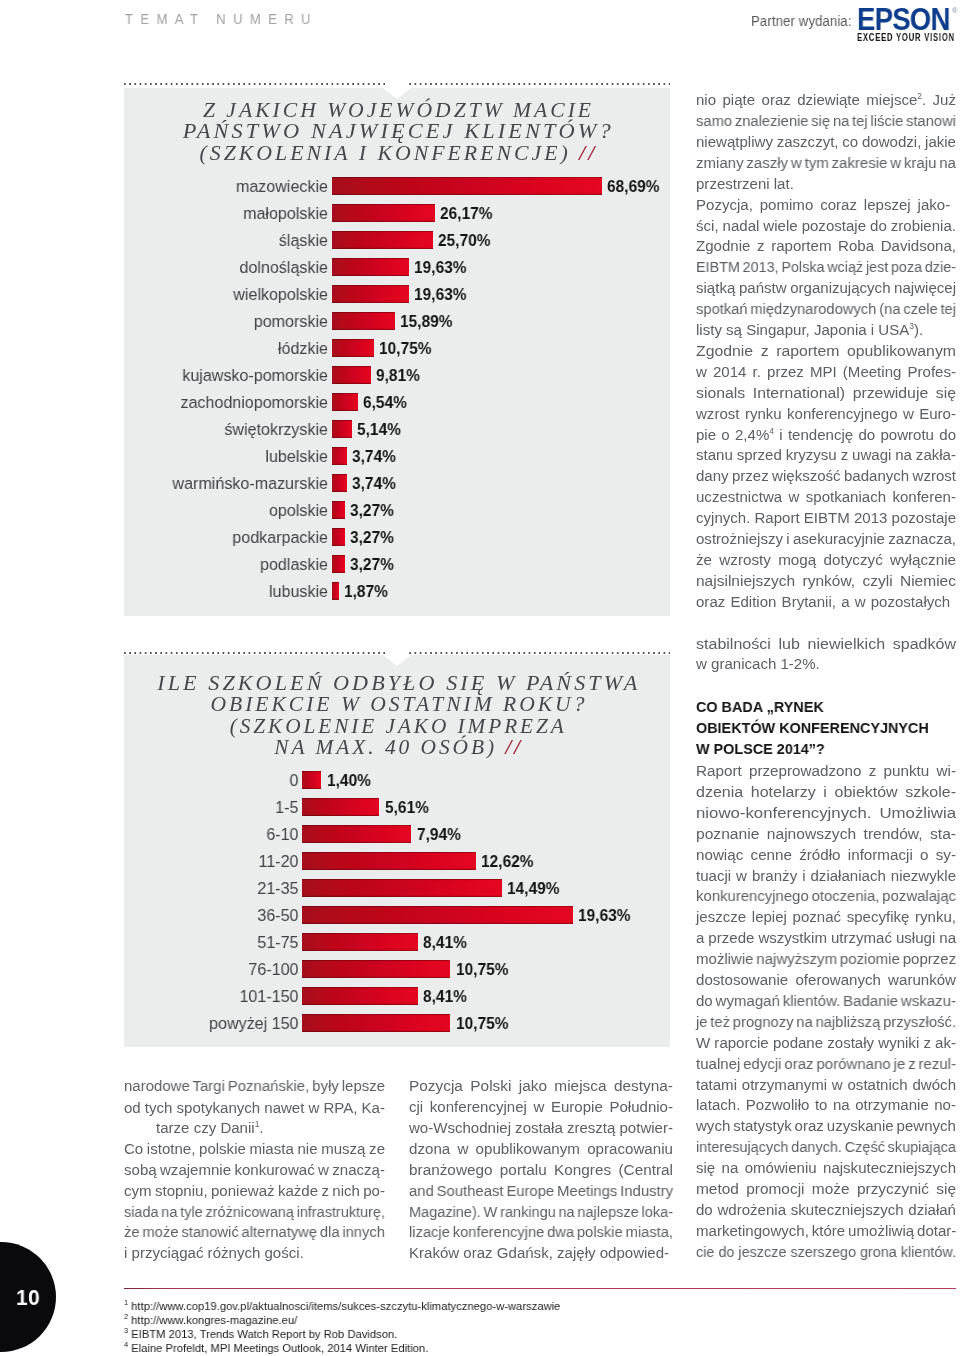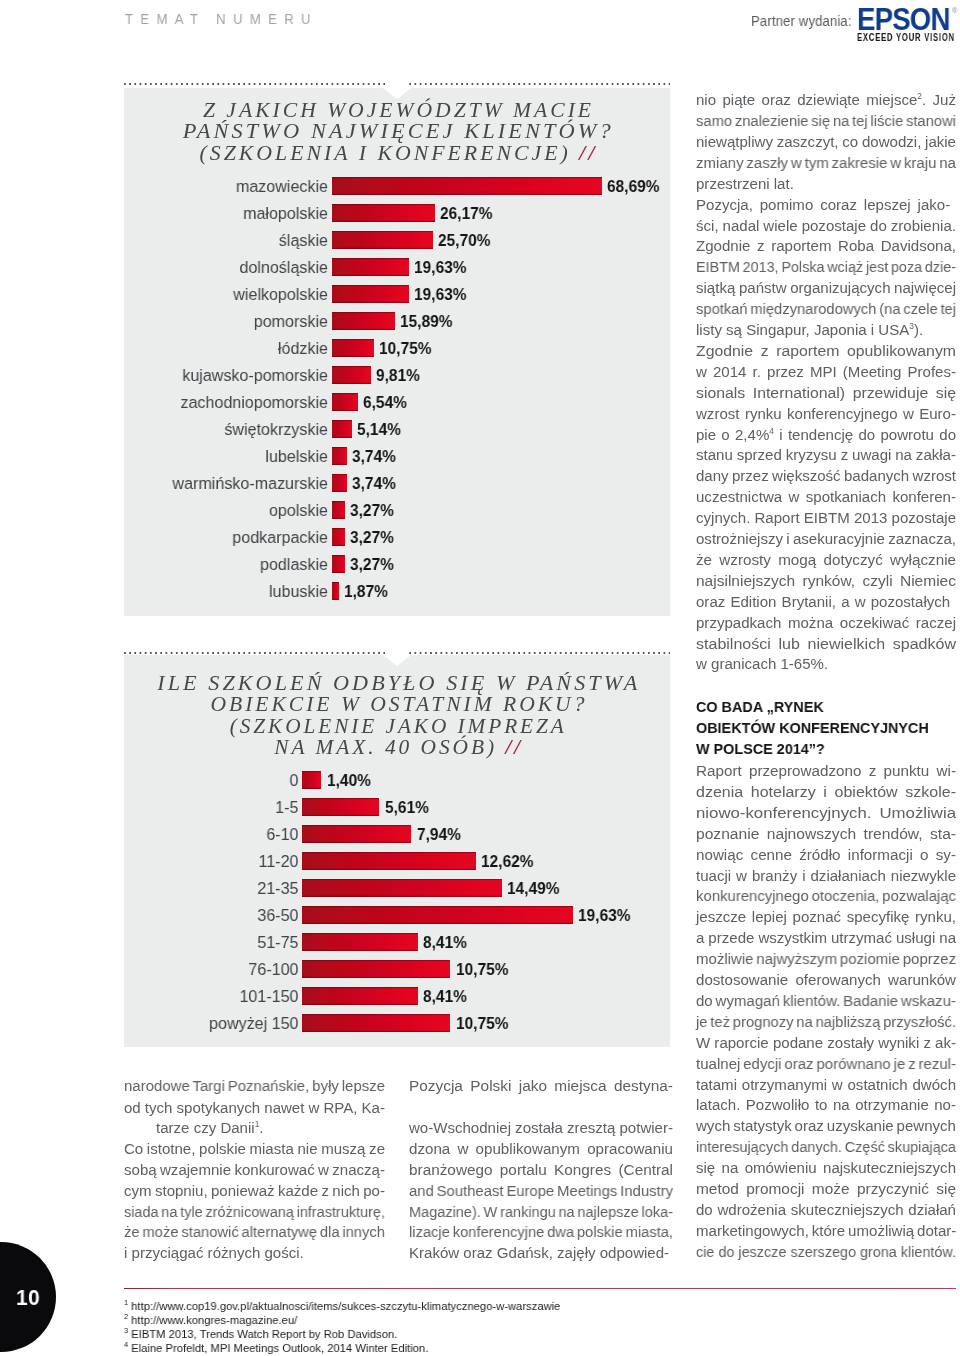--- a/index.html
+++ b/index.html
@@ -248,23 +248,22 @@
     <div class="tline" style="top:313.50px;left:0;word-spacing:1.230px;"><span>wzrost rynku konferencyjnego w Euro-</span></div>
     <div class="tline" style="top:334.40px;left:0;word-spacing:1.098px;"><span>pie o 2,4%</span><sup>4</sup><span> i tendencję do powrotu do</span></div>
     <div class="tline" style="top:355.30px;left:0;word-spacing:-0.294px;"><span>stanu sprzed kryzysu z uwagi na zakła-</span></div>
     <div class="tline" style="top:376.20px;left:0;word-spacing:-0.863px;"><span>dany przez większość badanych wzrost</span></div>
     <div class="tline" style="top:397.10px;left:0;word-spacing:2.193px;"><span>uczestnictwa w spotkaniach konferen-</span></div>
     <div class="tline" style="top:418.00px;left:0;word-spacing:-0.027px;text-align:right;"><span>cyjnych. Raport EIBTM 2013 pozostaje</span></div>
     <div class="tline" style="top:438.90px;left:0;word-spacing:-0.870px;"><span>ostrożniejszy i asekuracyjnie zaznacza,</span></div>
     <div class="tline" style="top:459.80px;left:0;word-spacing:3.000px;transform:scaleX(1.0116);"><span>że wzrosty mogą dotyczyć wyłącznie</span></div>
     <div class="tline" style="top:480.70px;left:0;word-spacing:3.000px;transform:scaleX(1.0303);"><span>najsilniejszych rynków, czyli Niemiec</span></div>
     <div class="tline" style="top:501.60px;left:0;word-spacing:0.988px;"><span>oraz Edition Brytanii, a w pozostałych</span></div>
-    <div class="tline" style="top:522.50px;left:0;word-spacing:2.474px;"><span>przypadkach można oczekiwać raczej</span></div>
     <div class="tline" style="top:543.40px;left:0;word-spacing:3.000px;transform:scaleX(1.0654);"><span>stabilności lub niewielkich spadków</span></div>
-    <div class="tline" style="top:564.30px;left:0;"><span>w granicach 1-65%.</span></div>
+    <div class="tline" style="top:564.30px;left:0;"><span>w granicach 1-2%.</span></div>
   </div>
   <div class="tcol" style="left:696px;top:697.2px;width:260px;height:62.7px;">
     <div class="hline" style="top:0.00px;left:0;"><span>CO BADA „RYNEK</span></div>
     <div class="hline" style="top:20.90px;left:0;"><span>OBIEKTÓW KONFERENCYJNYCH</span></div>
     <div class="hline" style="top:41.80px;left:0;"><span>W POLSCE 2014”?</span></div>
   </div>
   <div class="tcol" style="left:696px;top:761.0px;width:260px;height:501.6px;">
     <div class="tline" style="top:0.00px;left:0;word-spacing:3.000px;transform:scaleX(1.0114);"><span>Raport przeprowadzono z punktu wi-</span></div>
     <div class="tline" style="top:20.90px;left:0;word-spacing:3.000px;transform:scaleX(1.0633);"><span>dzenia hotelarzy i obiektów szkole-</span></div>
     <div class="tline" style="top:41.80px;left:0;word-spacing:3.000px;transform:scaleX(1.1160);"><span>niowo-konferencyjnych. Umożliwia</span></div>
@@ -296,20 +295,21 @@
     <div class="tline" style="top:41.80px;left:0;margin-left:32px;"><span>tarze czy Danii</span><sup>1</sup><span>.</span></div>
     <div class="tline" style="top:62.70px;left:0;word-spacing:-0.547px;"><span>Co istotne, polskie miasta nie muszą ze</span></div>
     <div class="tline" style="top:83.60px;left:0;word-spacing:-0.820px;"><span>sobą wzajemnie konkurować w znaczą-</span></div>
     <div class="tline" style="top:104.50px;left:0;word-spacing:-0.828px;"><span>cym stopniu, ponieważ każde z nich po-</span></div>
     <div class="tline" style="top:125.40px;left:0;word-spacing:-1.300px;transform:scaleX(0.9608);"><span>siada na tyle zróżnicowaną infrastrukturę,</span></div>
     <div class="tline" style="top:146.30px;left:0;word-spacing:-1.300px;transform:scaleX(0.9806);"><span>że może stanowić alternatywę dla innych</span></div>
     <div class="tline" style="top:167.20px;left:0;"><span>i przyciągać różnych gości.</span></div>
   </div>
   <div class="tcol" style="left:409px;top:1076.2px;width:264px;height:188.1px;">
     <div class="tline" style="top:0.00px;left:0;word-spacing:3.000px;transform:scaleX(1.0238);"><span>Pozycja Polski jako miejsca destyna-</span></div>
+    <div class="tline" style="top:20.90px;left:0;word-spacing:2.434px;"><span>cji konferencyjnej w Europie Południo-</span></div>
     <div class="tline" style="top:41.80px;left:0;word-spacing:-0.089px;"><span>wo-Wschodniej została zresztą potwier-</span></div>
     <div class="tline" style="top:62.70px;left:0;word-spacing:3.000px;transform:scaleX(1.0059);"><span>dzona w opublikowanym opracowaniu</span></div>
     <div class="tline" style="top:83.60px;left:0;word-spacing:3.000px;transform:scaleX(1.0189);"><span>branżowego portalu Kongres (Central</span></div>
     <div class="tline" style="top:104.50px;left:0;word-spacing:-1.300px;transform:scaleX(0.9869);"><span>and Southeast Europe Meetings Industry</span></div>
     <div class="tline" style="top:125.40px;left:0;word-spacing:-1.300px;transform:scaleX(0.9646);"><span>Magazine). W rankingu na najlepsze loka-</span></div>
     <div class="tline" style="top:146.30px;left:0;word-spacing:-1.300px;transform:scaleX(0.9779);"><span>lizacje konferencyjne dwa polskie miasta,</span></div>
     <div class="tline" style="top:167.20px;left:0;"><span>Kraków oraz Gdańsk, zajęły odpowied-</span></div>
   </div>
   <div class="pagecircle" style="left:-54px;top:1242px;width:110px;height:110px;"></div>
   <div class="pagenum" style="left:15.5px;top:1285px;">10</div>

